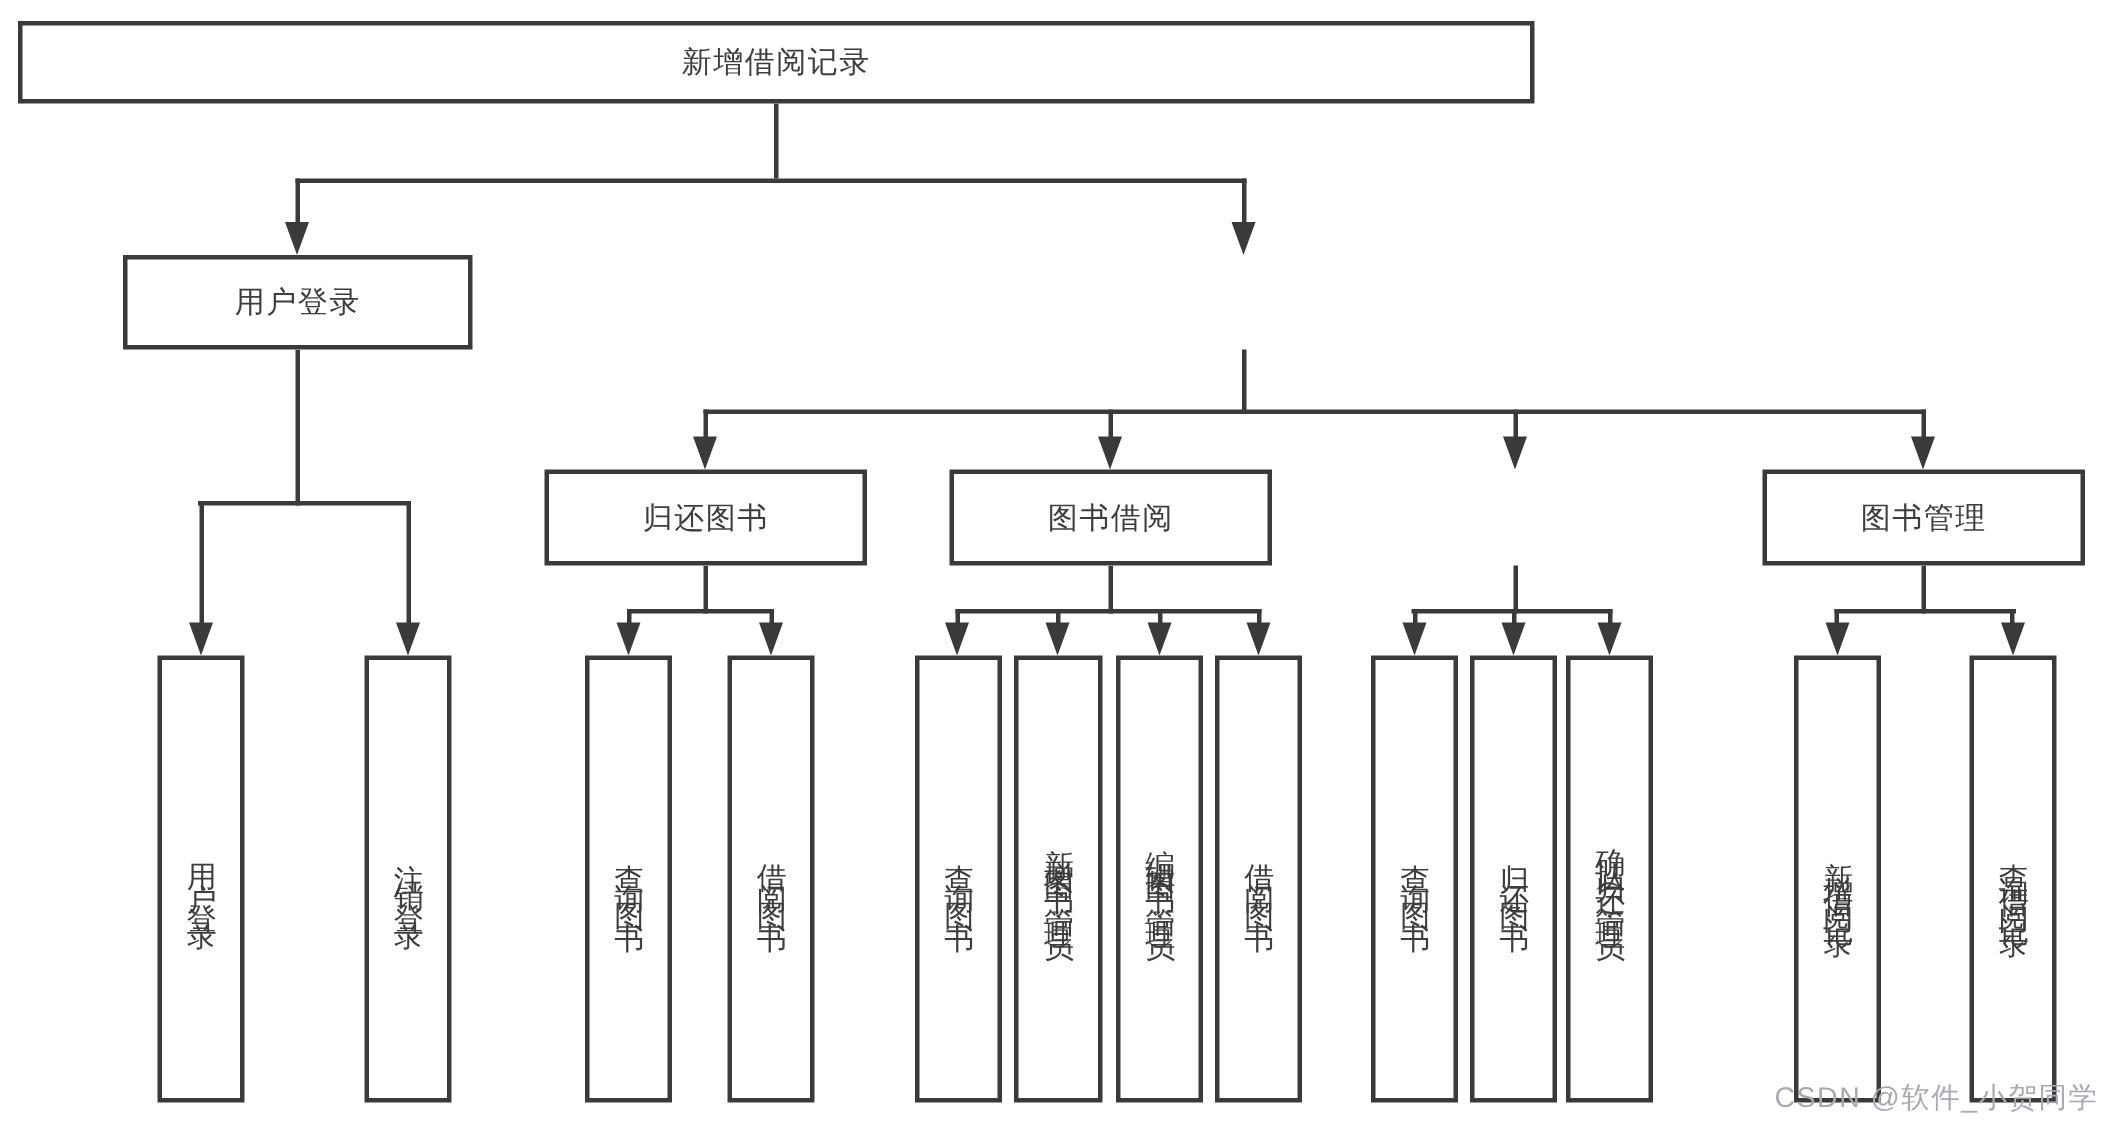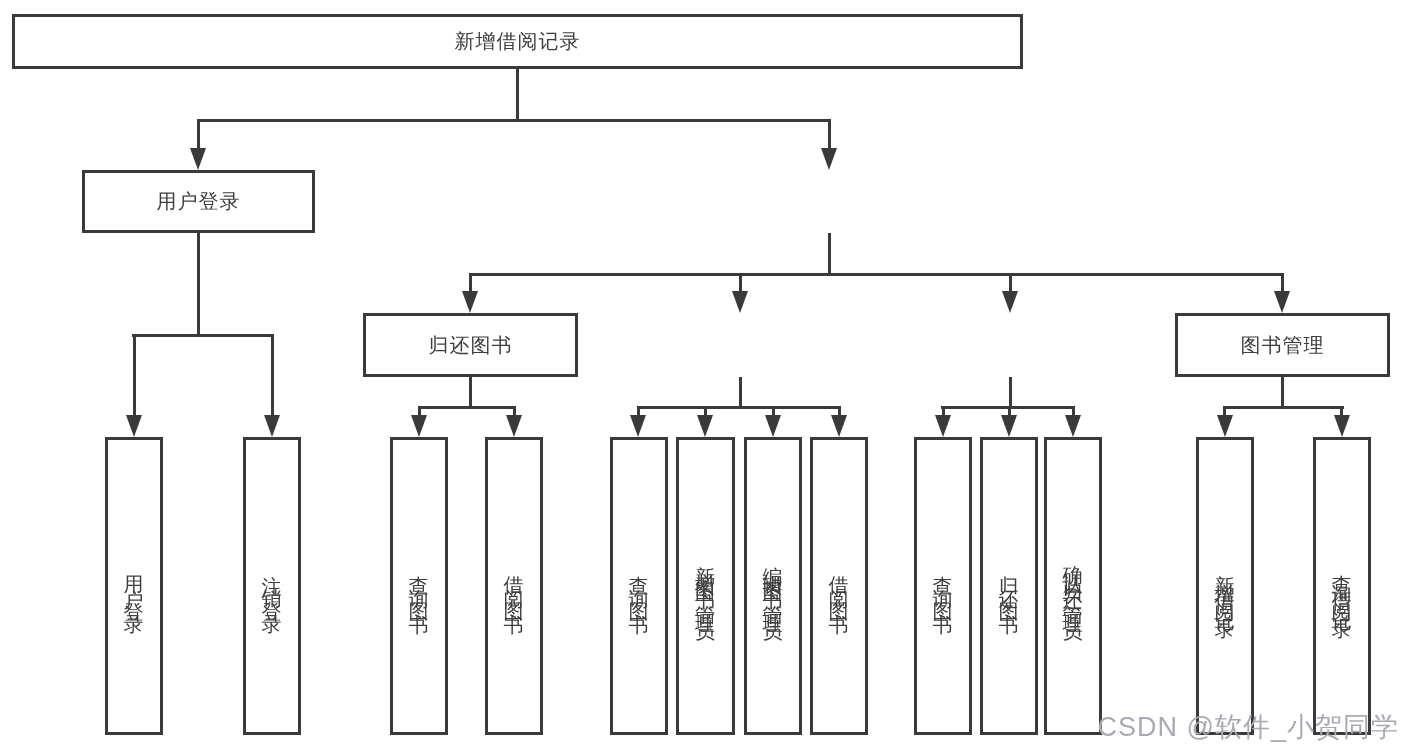--- a/index.html
+++ b/index.html
@@ -44,21 +44,21 @@
   .arrow{
     position:absolute;width:0;height:0;
     border-left:8px solid transparent;
     border-right:8px solid transparent;
     border-top:22px solid #3a3a3a;
     z-index:1;
   }
   .watermark{
     position:absolute;
     right:6px;bottom:2px;
-    font-size:27px;
+    font-size:19px;
     color:#a9a9b3;
     letter-spacing:1px;
     z-index:3;
     margin-top:43px;
   }
 </style>
 </head>
 <body>
 
 <div class="canvas">
@@ -69,20 +69,23 @@
 
   <div class="box" style="left:82px;top:170px;width:233px;height:63px;">
     <span>用户登录</span>
   </div>
 
 
   <div class="box" style="left:363px;top:313px;width:215px;height:64px;">
     <span>归还图书</span>
   </div>
 
+  <div class="box" style="left:633px;top:313px;width:215px;height:64px;">
+    <span>图书借阅</span>
+  </div>
 
 
   <div class="box" style="left:1175px;top:313px;width:215px;height:64px;">
     <span>图书管理</span>
   </div>
 
   <div class="vbox" style="left:105px;">
     <span class="vlabel ls4">用户登录</span>
   </div>
 

